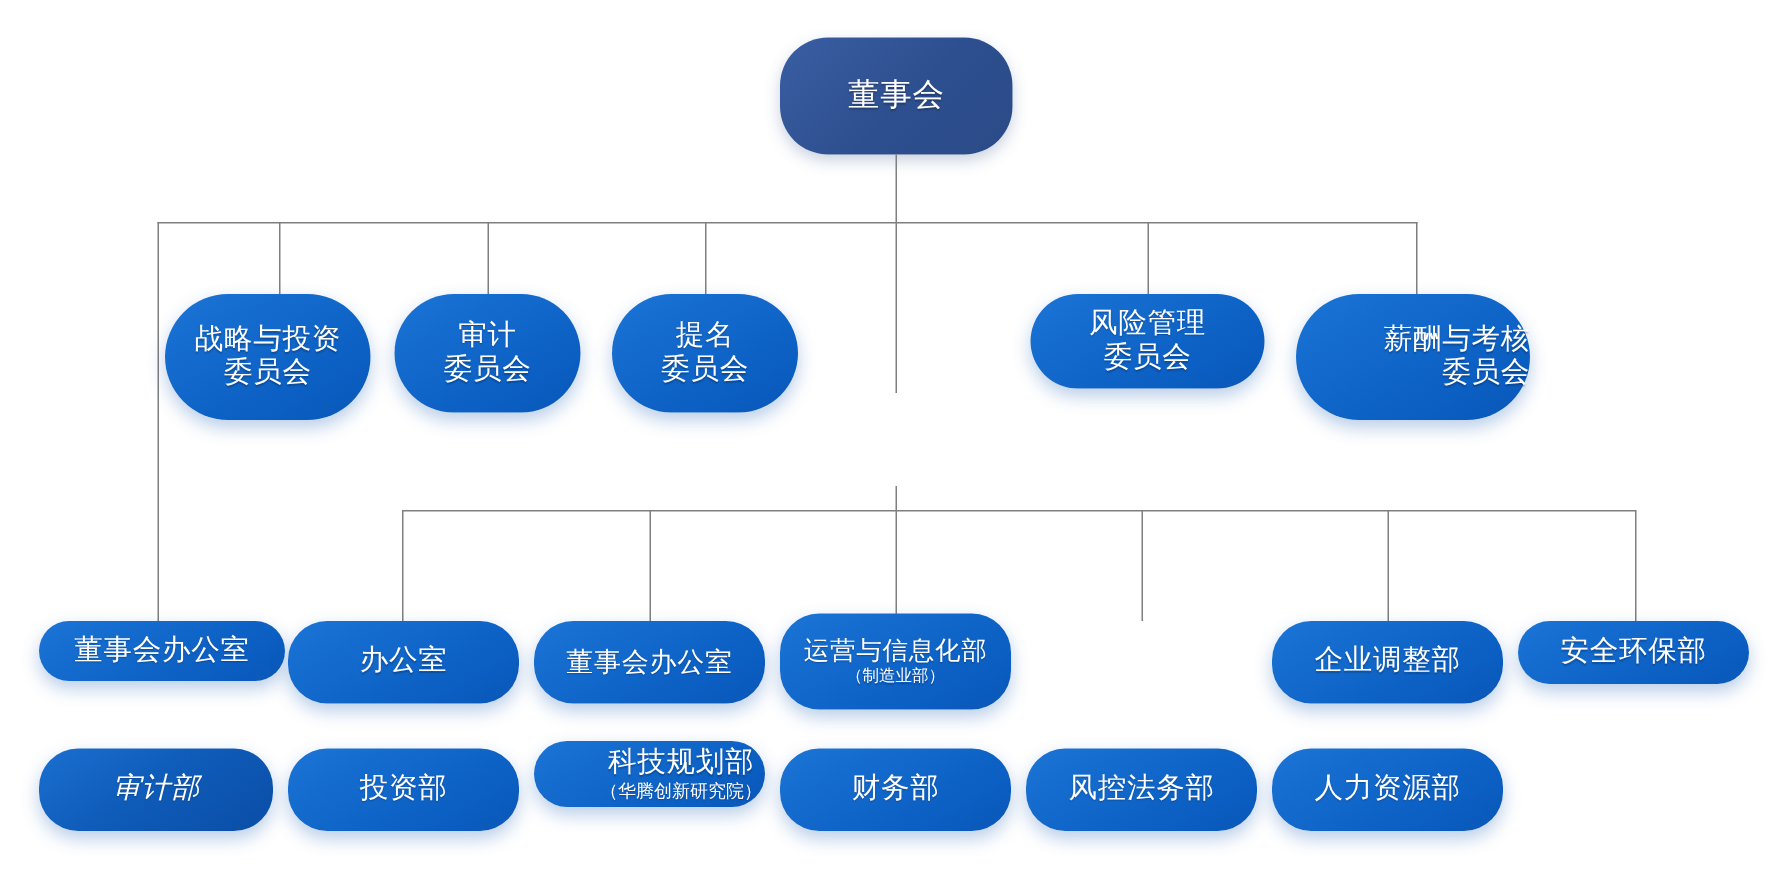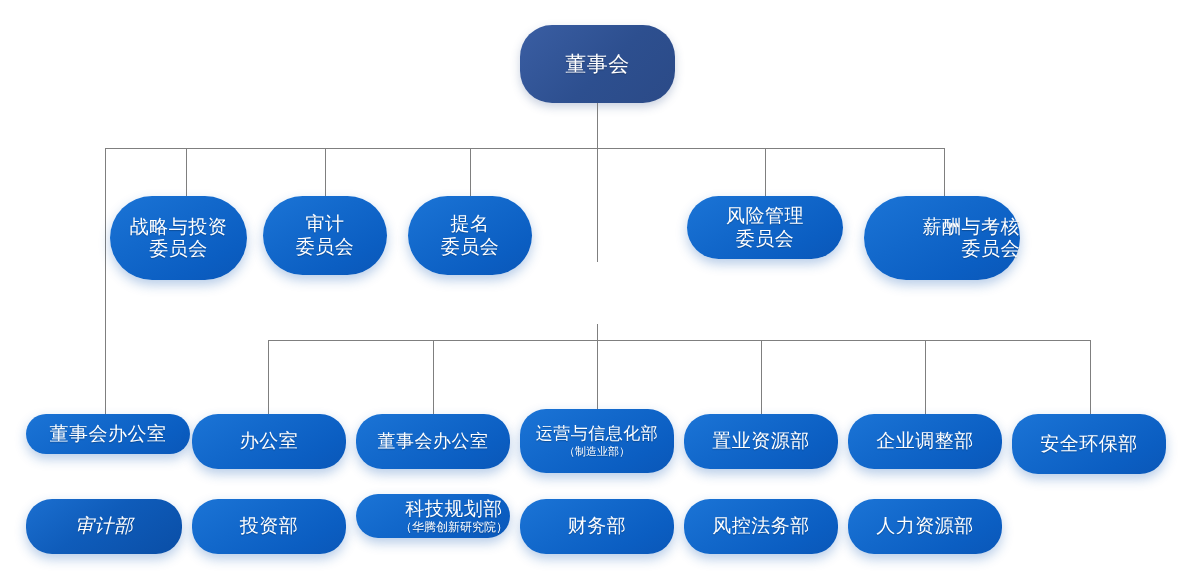--- a/index.html
+++ b/index.html
@@ -132,27 +132,24 @@
   <div class="node n-blue n-dept" style="left:192px;top:414px;width:154px;height:55px;">
     <span class="l1">办公室</span>
   </div>
   <div class="node n-blue n-dept" style="left:356px;top:414px;width:154px;height:55px;font-size:18px;">
     <span class="l1">董事会办公室</span>
   </div>
   <div class="node n-blue n-dept" style="left:520px;top:409px;width:154px;height:64px;font-size:17px;">
     <span class="l1">运营与信息化部</span>
     <span class="l2 sub">（制造业部）</span>
   </div>
-  <div class="node n-blue n-dept" style="left:684px;top:414px;width:154px;height:55px;">
-    <span class="l1">置业资源部</span>
-  </div>
   <div class="node n-blue n-dept" style="left:848px;top:414px;width:154px;height:55px;">
     <span class="l1">企业调整部</span>
   </div>
-  <div class="node n-blue n-dept" style="left:1012px;top:414px;width:154px;height:60px;">
+  <div class="node n-blue n-dept" style="left:1012px;top:414px;width:154px;height:42px;">
     <span class="l1">安全环保部</span>
   </div>
 
   <div class="node n-blue n-dept n-audit" style="left:26px;top:499px;width:156px;height:55px;">
     <span class="l1">审计部</span>
   </div>
   <div class="node n-blue n-dept" style="left:192px;top:499px;width:154px;height:55px;">
     <span class="l1">投资部</span>
   </div>
   <div class="node n-blue n-dept" style="left:356px;top:494px;width:154px;height:44px;padding-left:42px;">

